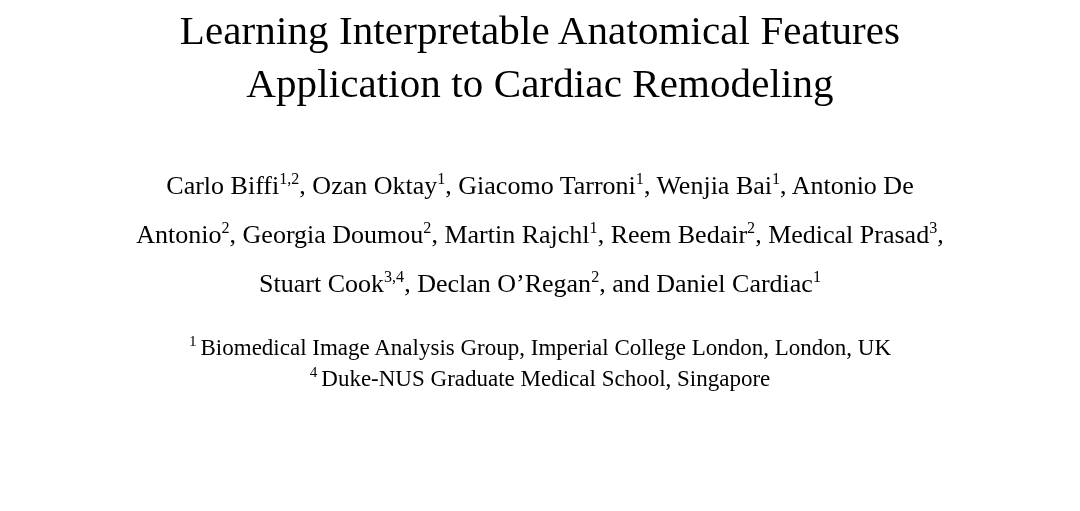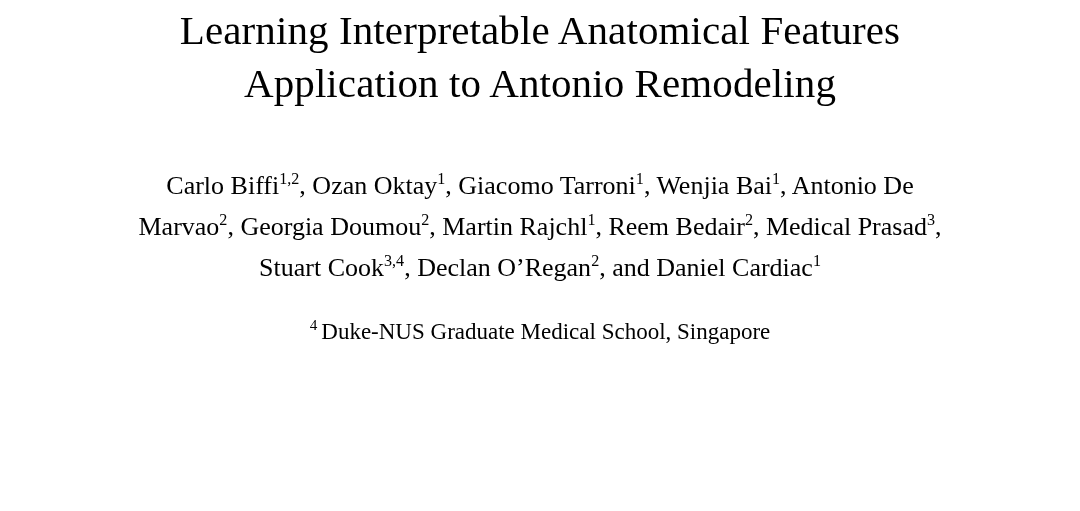--- a/index.html
+++ b/index.html
@@ -36,20 +36,21 @@
   }
   .authors {
     text-align: center;
     font-size: 26px;
     line-height: 41px;
     margin: 55px auto 0 auto;
     width: 1010px;
   }
   .authors .line {
     display: block;
+    margin-top: 8px;
   }
   sup {
     font-size: 0.62em;
     vertical-align: super;
     line-height: 0;
   }
   .affiliations {
     text-align: center;
     font-size: 23px;
     line-height: 31px;
@@ -67,26 +68,27 @@
     margin-right: 4px;
   }
 </style>
 </head>
 <body>
 
 <div class="page">
 
   <div class="title">
     <span class="line">Learning Interpretable Anatomical Features</span>
-    <span class="line">Application to Antonio Remodeling</span>
+    <span class="line">Application to Cardiac Remodeling</span>
   </div>
 
   <div class="authors">
     <span class="line"><span>Carlo Biffi</span><sup>1,2</sup>, <span>Ozan Oktay</span><sup>1</sup>, <span>Giacomo Tarroni</span><sup>1</sup>, <span>Wenjia Bai</span><sup>1</sup>, <span>Antonio De</span> </span>
-    <span class="line"><span>Marvao</span><sup>2</sup>, <span>Georgia Doumou</span><sup>2</sup>, <span>Martin Rajchl</span><sup>1</sup>, <span>Reem Bedair</span><sup>2</sup>, <span>Medical Prasad</span><sup>3</sup>, </span>
+    <span class="line"><span>Antonio</span><sup>2</sup>, <span>Georgia Doumou</span><sup>2</sup>, <span>Martin Rajchl</span><sup>1</sup>, <span>Reem Bedair</span><sup>2</sup>, <span>Medical Prasad</span><sup>3</sup>, </span>
     <span class="line"><span>Stuart Cook</span><sup>3,4</sup>, <span>Declan O’Regan</span><sup>2</sup>, and <span>Daniel Cardiac</span><sup>1</sup></span>
   </div>
 
   <div class="affiliations">
+    <span class="line"><span class="marker">1</span><span>Biomedical Image Analysis Group, Imperial College London, London, UK</span></span>
     <span class="line"><span class="marker">4</span><span>Duke-NUS Graduate Medical School, Singapore</span></span>
   </div>
 
 </div>
 
 </body></html>

